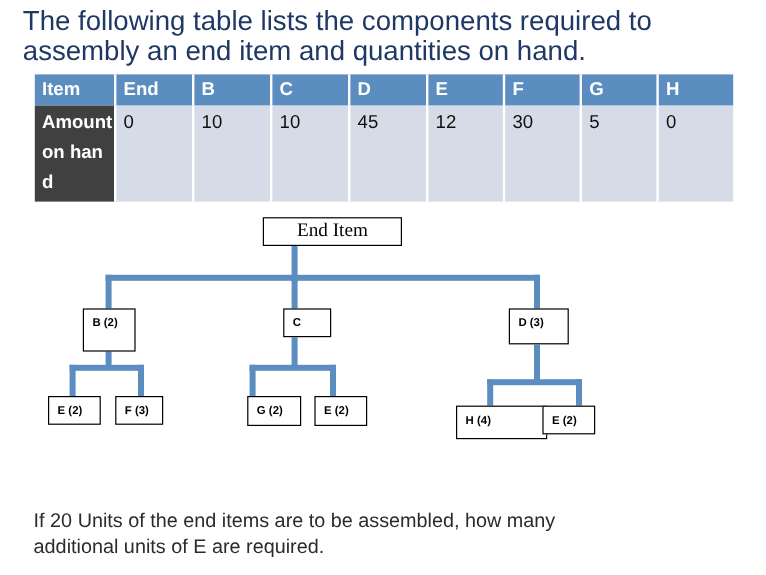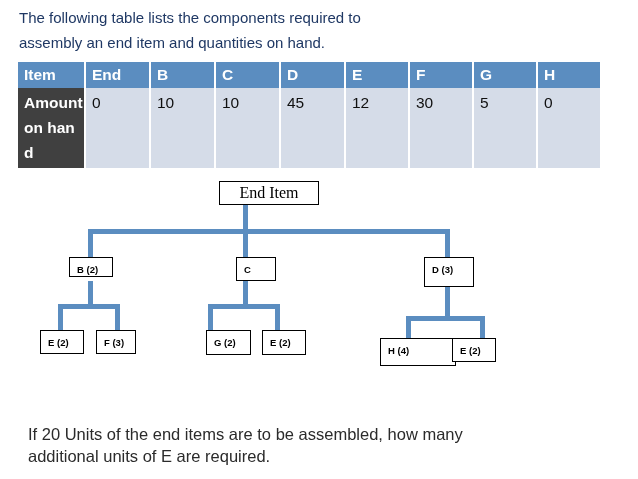--- a/index.html
+++ b/index.html
@@ -15,31 +15,31 @@
     font-family: "Liberation Sans", sans-serif;
     -webkit-font-smoothing: antialiased;
   }
 
   
   #title-text {
     position: absolute;
     left: 19px;
     top: 5px;
     width: 600px;
-    font-size: 15px;
+    font-size: 23px;
     line-height: 25px;
     color: #1F3864;
     font-family: "Liberation Sans", sans-serif;
     white-space: pre-line;
   }
 
   
   #components-table {
     position: absolute;
-    left: 18px;
+    left: 29px;
     top: 62px;
     width: 582px;
     border-collapse: collapse;
     table-layout: fixed;
     border-radius: 14px;
   }
   #components-table th,
   #components-table td {
     padding: 0;
     margin: 0;
@@ -186,33 +186,33 @@
       <td class="td-value">12</td>
       <td class="td-value">30</td>
       <td class="td-value">5</td>
       <td class="td-value">0</td>
     </tr>
   </tbody>
 </table>
 
 <div id="bom-tree">
 
-  <div class="node node-root" style="left:219px; top:3px; width:100px; height:24px;">
+  <div class="node node-root" style="left:219px; top:3px; width:116px; height:24px;">
     <span class="node-label">End Item</span>
   </div>
 
   <div class="conn conn-v" style="left:243px; top:27px; width:5px; height:30px;"></div>
 
   <div class="conn conn-h" style="left:88px; top:51px; width:362px; height:5px;"></div>
 
   <div class="conn conn-v" style="left:88px; top:51px; width:5px; height:33px;"></div>
   <div class="conn conn-v" style="left:243px; top:51px; width:5px; height:33px;"></div>
   <div class="conn conn-v" style="left:445px; top:51px; width:5px; height:33px;"></div>
 
-  <div class="node" style="left:69px; top:79px; width:44px; height:20px;">
+  <div class="node" style="left:69px; top:79px; width:44px; height:36px;">
     <span class="node-label">B (2)</span>
   </div>
   <div class="node" style="left:236px; top:79px; width:40px; height:24px;">
     <span class="node-label">C</span>
   </div>
   <div class="node" style="left:424px; top:79px; width:50px; height:30px;">
     <span class="node-label">D (3)</span>
   </div>
 
   <div class="conn conn-v" style="left:88px; top:103px; width:5px; height:26px;"></div>

